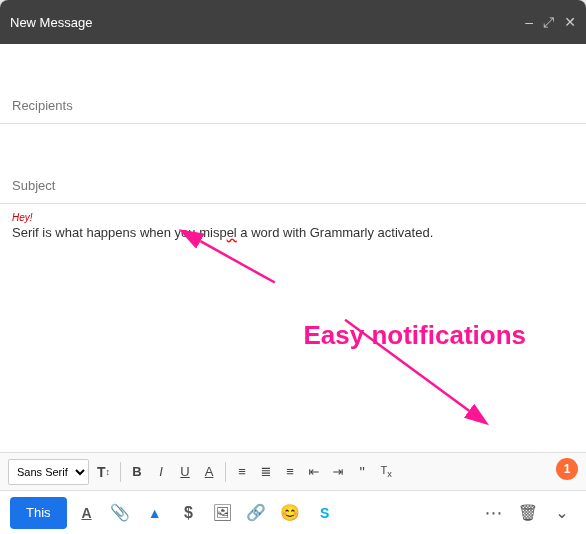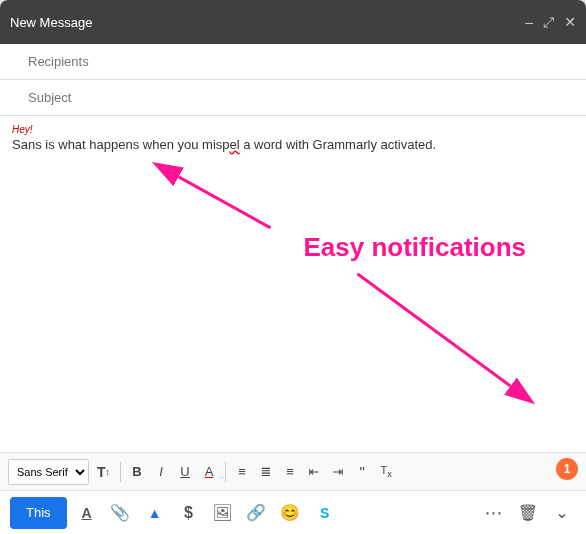--- a/index.html
+++ b/index.html
@@ -40,26 +40,27 @@
       align-items: center;
     }
     .title-bar-control {
       color: #ccc;
       font-size: 14px;
       cursor: pointer;
       line-height: 1;
     }
     .field-row {
       border-bottom: 1px solid #e0e0e0;
-      padding: 8px 28px;
+      padding: 8px 12px;
       font-size: 13px;
       color: #555;
       min-height: 36px;
       display: flex;
       align-items: center;
+      margin-top: 44px;
     }
     .field-row input {
       border: none;
       outline: none;
       width: 100%;
       font-size: 13px;
       color: #333;
     }
     .body-area {
       flex: 1;
@@ -216,21 +217,21 @@
     <input type="text" placeholder="Recipients" style="">
   </div>
 
   <div class="field-row">
     <input type="text" placeholder="Subject" style="">
   </div>
 
   <div class="body-area">
     <div class="body-greeting">Hey!</div>
     <div class="body-text">
-      <span>Sans is what happens when you misp</span><span class="misspelled">el</span><span> a word with Grammarly activated.</span>
+      <span>Serif is what happens when you misp</span><span class="misspelled">el</span><span> a word with Grammarly activated.</span>
     </div>
 
     <svg class="annotation-layer" viewBox="0 0 574 300" xmlns="http://www.w3.org/2000/svg">
 
       <defs>
         <marker id="arrowhead1" markerWidth="10" markerHeight="7" refX="0" refY="3.5" orient="auto">
           <polygon points="0 0, 10 3.5, 0 7" fill="#ff1493"></polygon>
         </marker>
         <marker id="arrowhead2" markerWidth="10" markerHeight="7" refX="10" refY="3.5" orient="auto-start-reverse">
           <polygon points="0 0, 10 3.5, 0 7" fill="#ff1493"></polygon>

